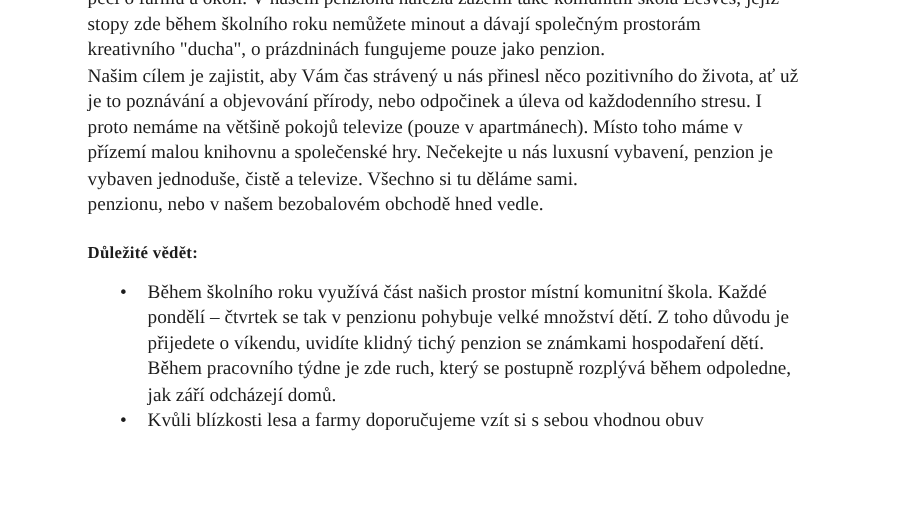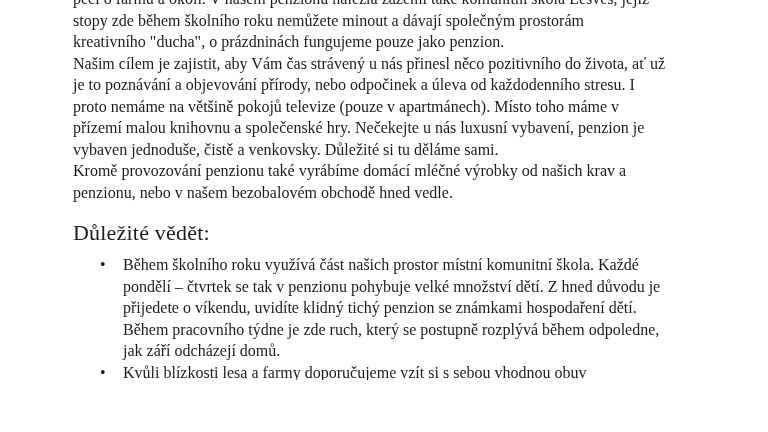--- a/index.html
+++ b/index.html
@@ -18,22 +18,22 @@
     top: 0;
     width: 640px;
   }
   .body-text { margin-top: -12px; }
   .line {
     white-space: nowrap;
     font-size: 16px;
     line-height: 21.5px;
   }
   .heading {
-    font-size: 22px;
-    font-weight: normal;
+    font-size: 14px;
+    font-weight: bold;
     line-height: 28px;
     margin: 16px 0 7px 0;
     letter-spacing: 0.2px;
   }
   .bullet-list { margin-left: 27px; }
   .bullet-item { position: relative; padding-left: 23px; }
   .bullet-marker {
     position: absolute;
     left: 0;
     top: 0;
@@ -48,33 +48,32 @@
   <div class="content">
 
     <div class="body-text">
       <div class="line">péči o farmu a okolí. V našem penzionu nalezla zázemí také komunitní škola Lesves, jejíž</div>
       <div class="line">stopy zde během školního roku nemůžete minout a dávají společným prostorám</div>
       <div class="line">kreativního "ducha", o prázdninách fungujeme pouze jako penzion.</div>
       <div class="line">Našim cílem je zajistit, aby Vám čas strávený u nás přinesl něco pozitivního do života, ať už</div>
       <div class="line">je to poznávání a objevování přírody, nebo odpočinek a úleva od každodenního stresu. I</div>
       <div class="line">proto nemáme na většině pokojů televize (pouze v apartmánech). Místo toho máme v</div>
       <div class="line">přízemí malou knihovnu a společenské hry. Nečekejte u nás luxusní vybavení, penzion je</div>
-      <div class="line">vybaven jednoduše, čistě a venkovsky. Důležité si tu děláme sami.</div>
-      <div class="line">Kromě provozování penzionu také vyrábíme domácí mléčné výrobky od našich krav a</div>
+      <div class="line">vybaven jednoduše, čistě a televize. Všechno si tu děláme sami.</div>
       <div class="line">penzionu, nebo v našem bezobalovém obchodě hned vedle.</div>
     </div>
 
     <div class="heading">Důležité vědět:</div>
 
     <div class="bullet-list">
 
       <div class="bullet-item">
         <span class="bullet-marker">•</span>
         <div class="line">Během školního roku využívá část našich prostor místní komunitní škola. Každé</div>
-        <div class="line">pondělí – čtvrtek se tak v penzionu pohybuje velké množství dětí. Z hned důvodu je</div>
+        <div class="line">pondělí – čtvrtek se tak v penzionu pohybuje velké množství dětí. Z toho důvodu je</div>
         <div class="line">přijedete o víkendu, uvidíte klidný tichý penzion se známkami hospodaření dětí.</div>
         <div class="line">Během pracovního týdne je zde ruch, který se postupně rozplývá během odpoledne,</div>
         <div class="line">jak září odcházejí domů.</div>
       </div>
 
       <div class="bullet-item">
         <span class="bullet-marker">•</span>
         <div class="line">Kvůli blízkosti lesa a farmy doporučujeme vzít si s sebou vhodnou obuv</div>
       </div>
 

